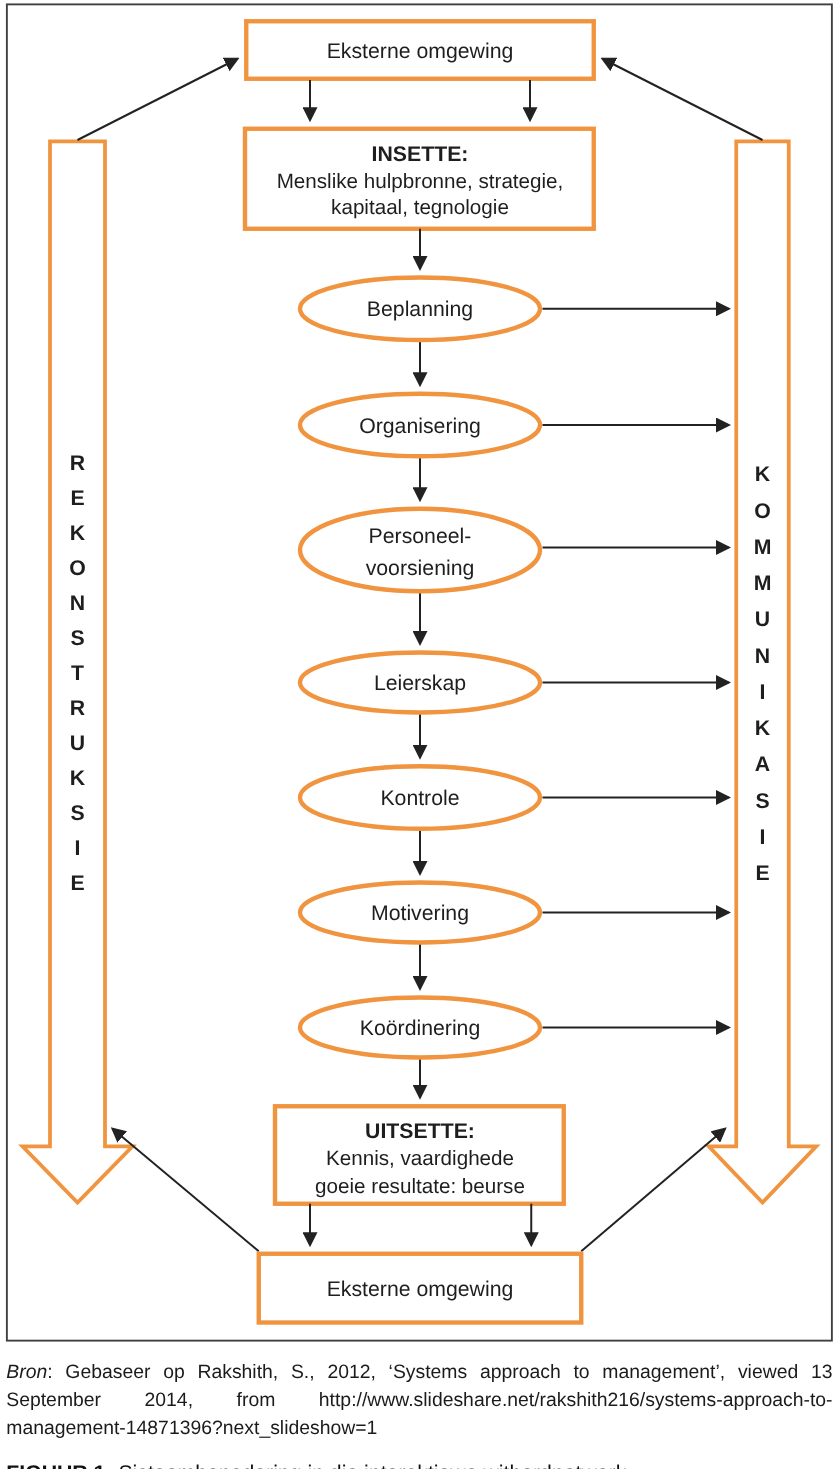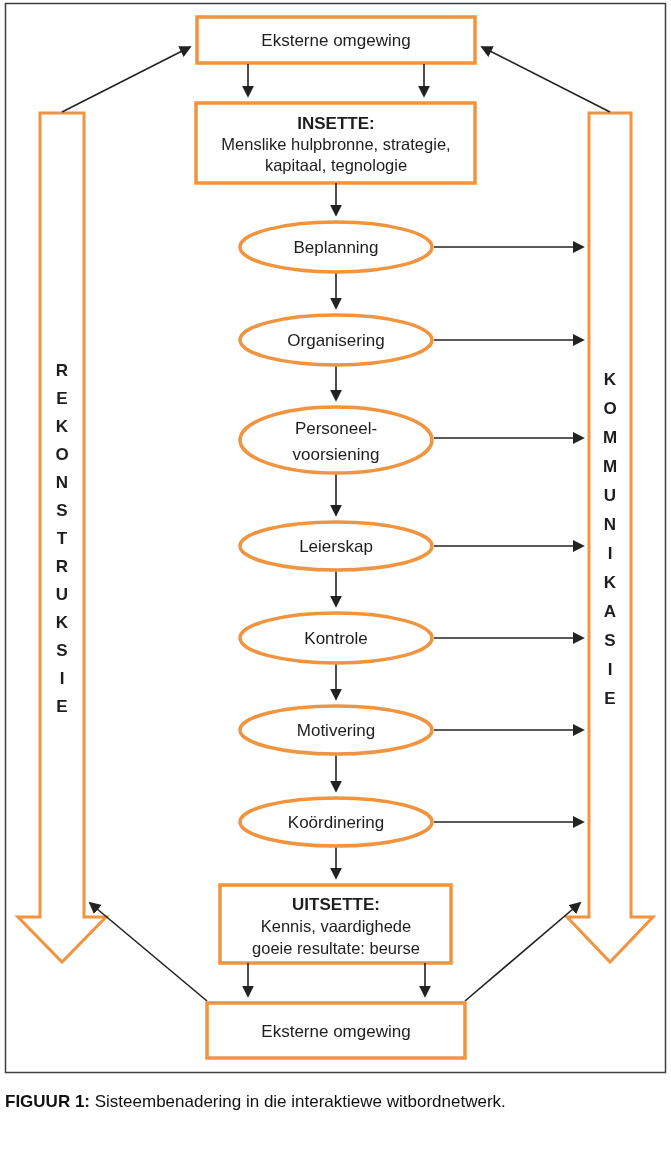--- a/index.html
+++ b/index.html
@@ -143,15 +143,16 @@
         <span>I</span>
         <span>K</span>
         <span>A</span>
         <span>S</span>
         <span>I</span>
         <span>E</span>
       </div>
   </div>
 
   <div class="caption">
+    <p class="bron"><em>Bron</em><span>: Gebaseer op Rakshith, S., 2012, ‘Systems approach to management’, viewed 13 September 2014, from http://www.slideshare.net/rakshith216/systems-approach-to-management-14871396?next_slideshow=1</span></p>
     <p class="figuur"><strong>FIGUUR 1:</strong><span> Sisteembenadering in die interaktiewe witbordnetwerk.</span></p>
   </div>
 </div>
 
 </body></html>

